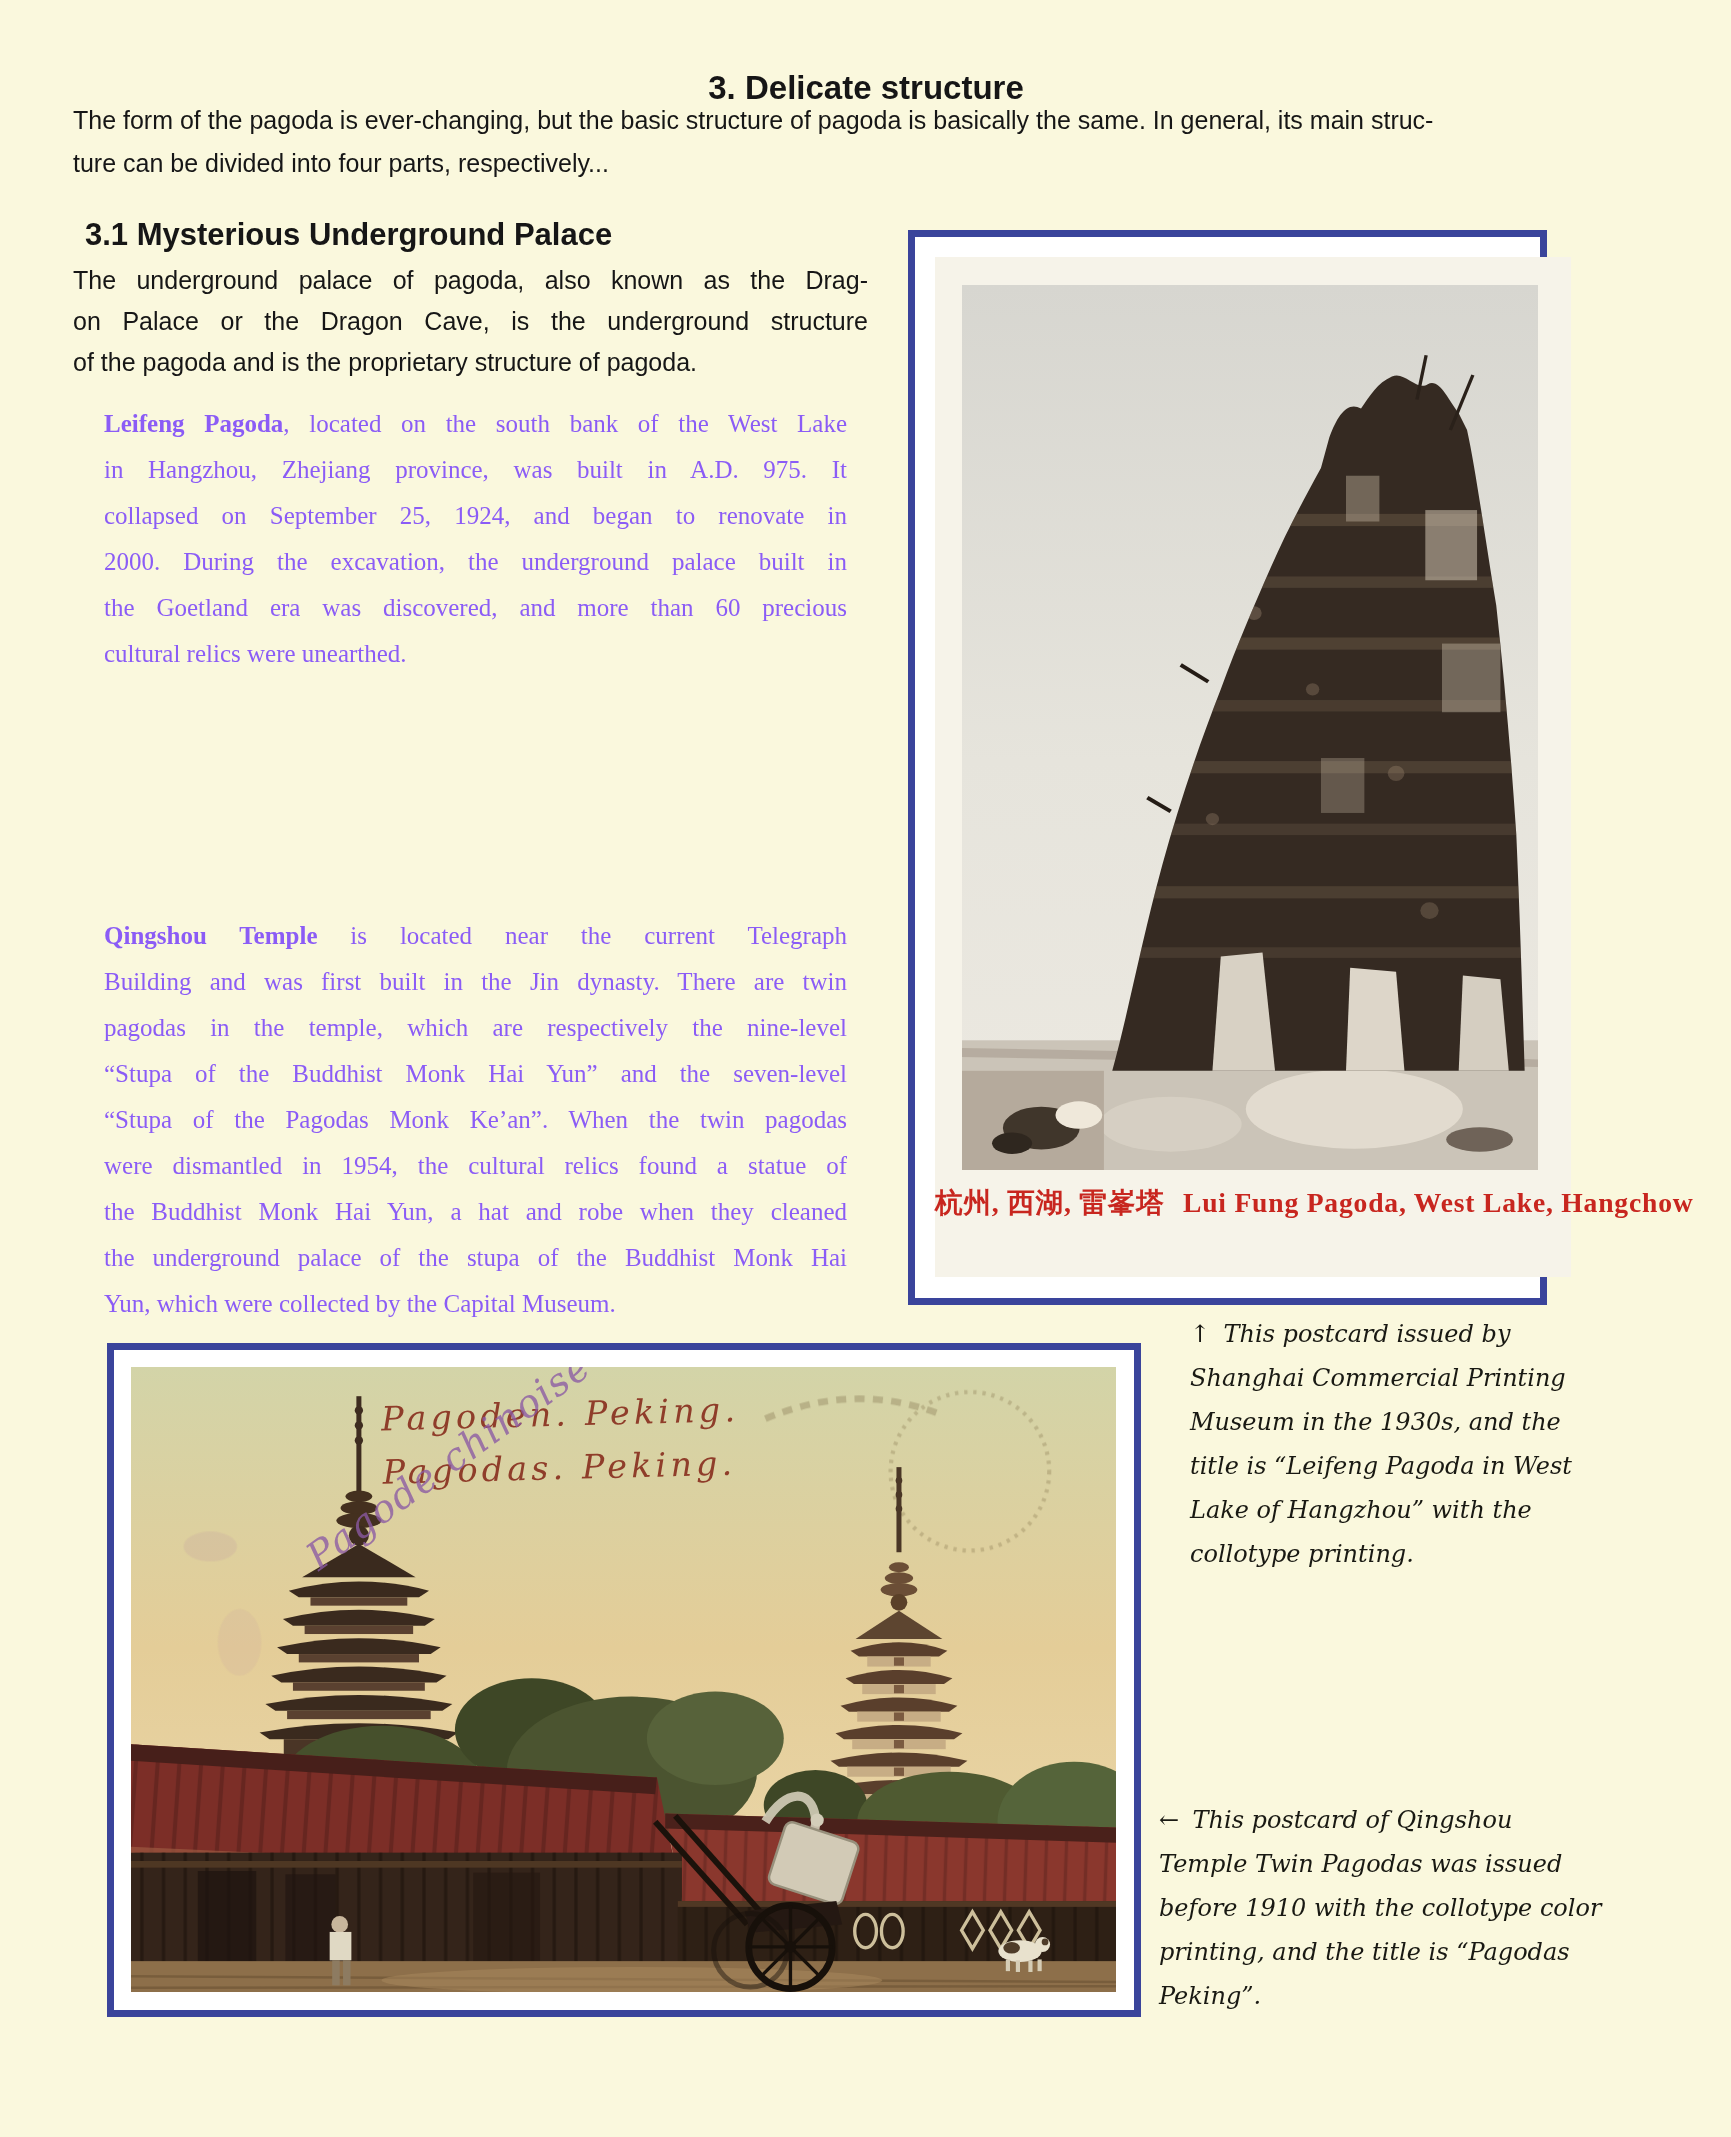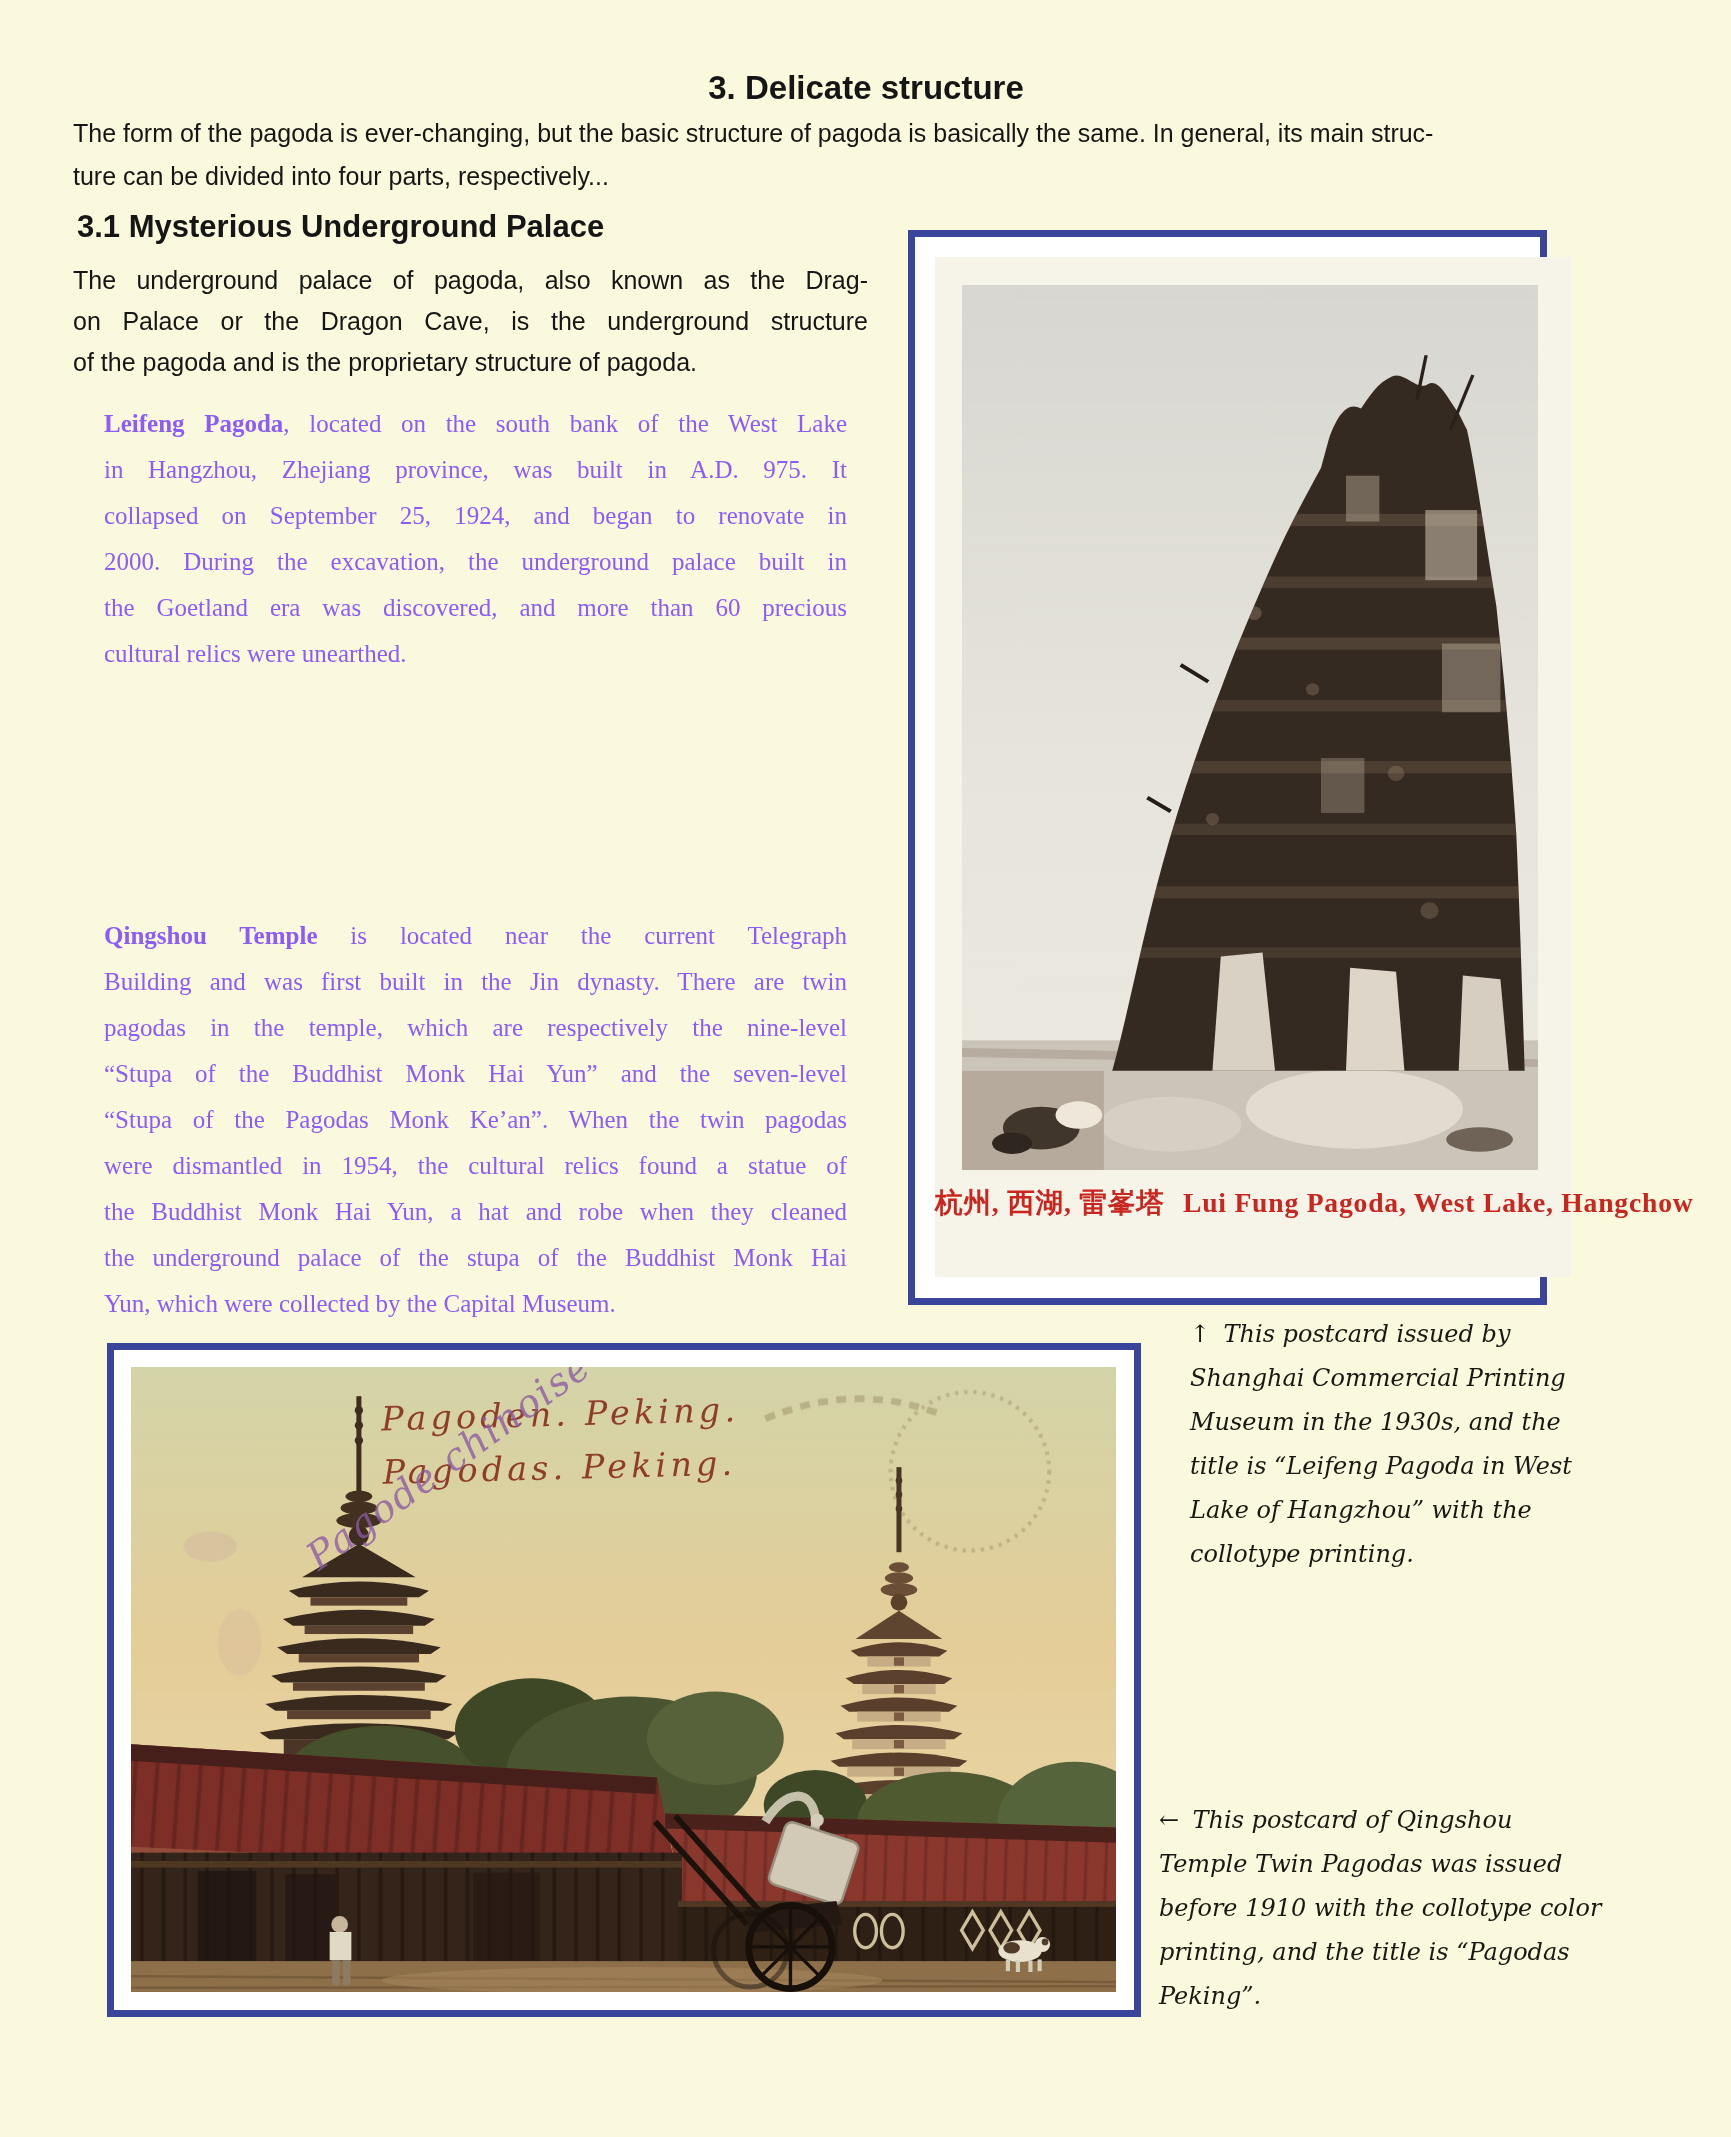--- a/index.html
+++ b/index.html
@@ -1,22 +1,22 @@
 <!DOCTYPE html>
 <html style="font-size:13.4px"><head>
 <meta charset="utf-8">
 <style>
   html,body{margin:0;padding:0;background:#faf8dd;}
   .page{position:relative;width:1732px;height:2137px;background:#faf8dd;
         font-family:"Liberation Sans",sans-serif;color:#161616;overflow:hidden;}
   .abs{position:absolute;}
   .title{left:0;right:0;top:53px;text-align:center;font-size:33px;font-weight:bold;margin:16px;}
-  .intro{left:73px;top:112px;width:1590px;font-size:25px;line-height:43px;}
+  .intro{left:73px;top:99px;width:1590px;font-size:25px;line-height:43px;}
   .intro .line{display:block;}
-  .h31{left:73px;top:205px;font-size:31px;font-weight:bold;margin:4px;}
+  .h31{left:73px;top:205px;font-size:31px;font-weight:bold;margin:12px;}
   .para-sans{left:73px;top:260px;width:795px;font-size:25px;line-height:41px;}
   .serif{font-family:"Liberation Serif",serif;}
   .para-serif{left:104px;width:743px;font-size:25px;line-height:46px;color:#8b5cf6;}
   .p-leifeng{top:401px;}
   .p-qingshou{top:913px;}
   .jline{display:block;text-align:justify;text-align-last:justify;white-space:nowrap;overflow:hidden;}
   .lline{display:block;text-align:left;white-space:nowrap;}
   .caption{font-family:"DejaVu Serif",serif;font-style:italic;font-size:24px;line-height:44px;color:#191913;}
   .cap1{left:1190px;top:1312px;width:422px;}
   .cap2{left:1159px;top:1798px;width:444px;}

